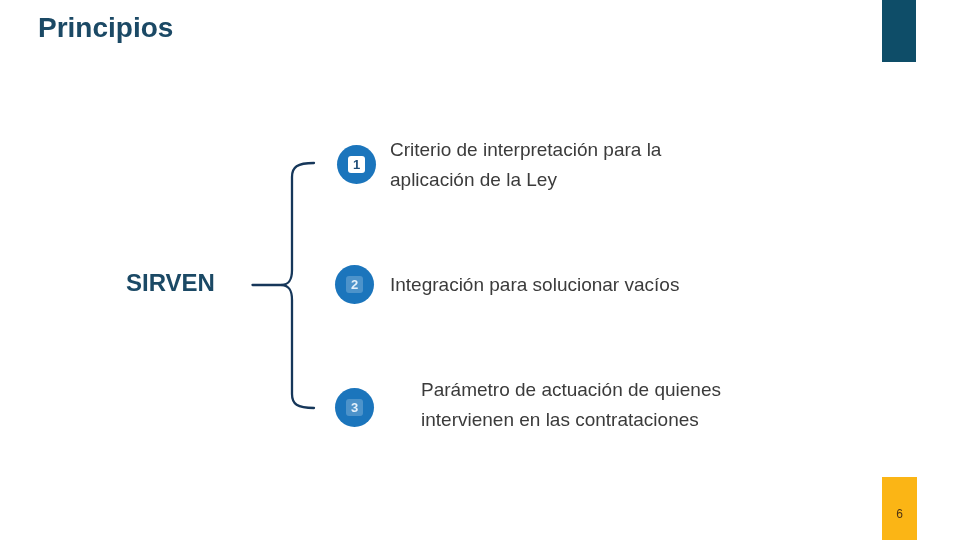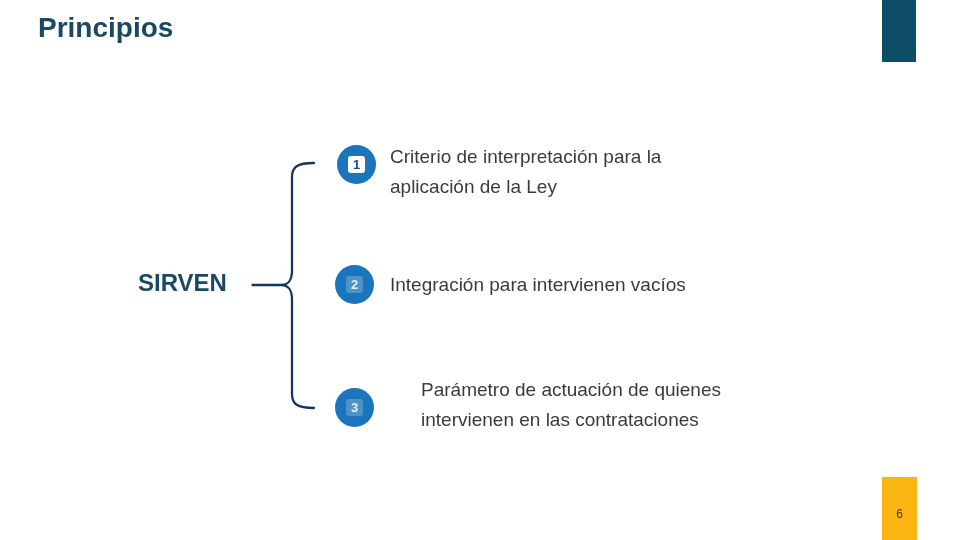--- a/index.html
+++ b/index.html
@@ -33,21 +33,20 @@
     background: #0E4D68;
   }
   .sirven {
     position: absolute;
     left: 126px;
     top: 269px;
     width: 100px;
     font-size: 24px;
     font-weight: bold;
     color: #1B4965;
-    margin-left: 12px;
   }
   .brace {
     position: absolute;
     left: 240px;
     top: 150px;
   }
   .item {
     position: absolute;
   }
   .badge {
@@ -78,21 +77,21 @@
   .badge-2 .badge-box, .badge-3 .badge-box { background: rgba(255,255,255,0.22); color: #E4F0FA; }
   .item-text {
     position: absolute;
     left: 390px;
     width: 420px;
     font-size: 19px;
     line-height: 30px;
     color: #3B3B3B;
     white-space: pre-line;
   }
-  .text-1 { top: 142px; }
+  .text-1 { top: 135px; }
   .text-2 { top: 270px; }
   .text-3 { top: 375px; margin-left: 31px; }
   .page-tab {
     position: absolute;
     left: 882px;
     top: 477px;
     width: 35px;
     height: 63px;
     background: #FBB515;
     display: flex;
@@ -126,21 +125,21 @@
       <span class="badge-box">1</span>
     </div>
     <div class="item-text text-1">Criterio de interpretación para la
 aplicación de la Ley</div>
   </div>
 
   <div class="item">
     <div class="badge badge-2">
       <span class="badge-box">2</span>
     </div>
-    <div class="item-text text-2">Integración para intervienen vacíos</div>
+    <div class="item-text text-2">Integración para solucionar vacíos</div>
   </div>
 
   <div class="item">
     <div class="badge badge-3">
       <span class="badge-box">3</span>
     </div>
     <div class="item-text text-3">Parámetro de actuación de quienes
 intervienen en las contrataciones</div>
   </div>
 

